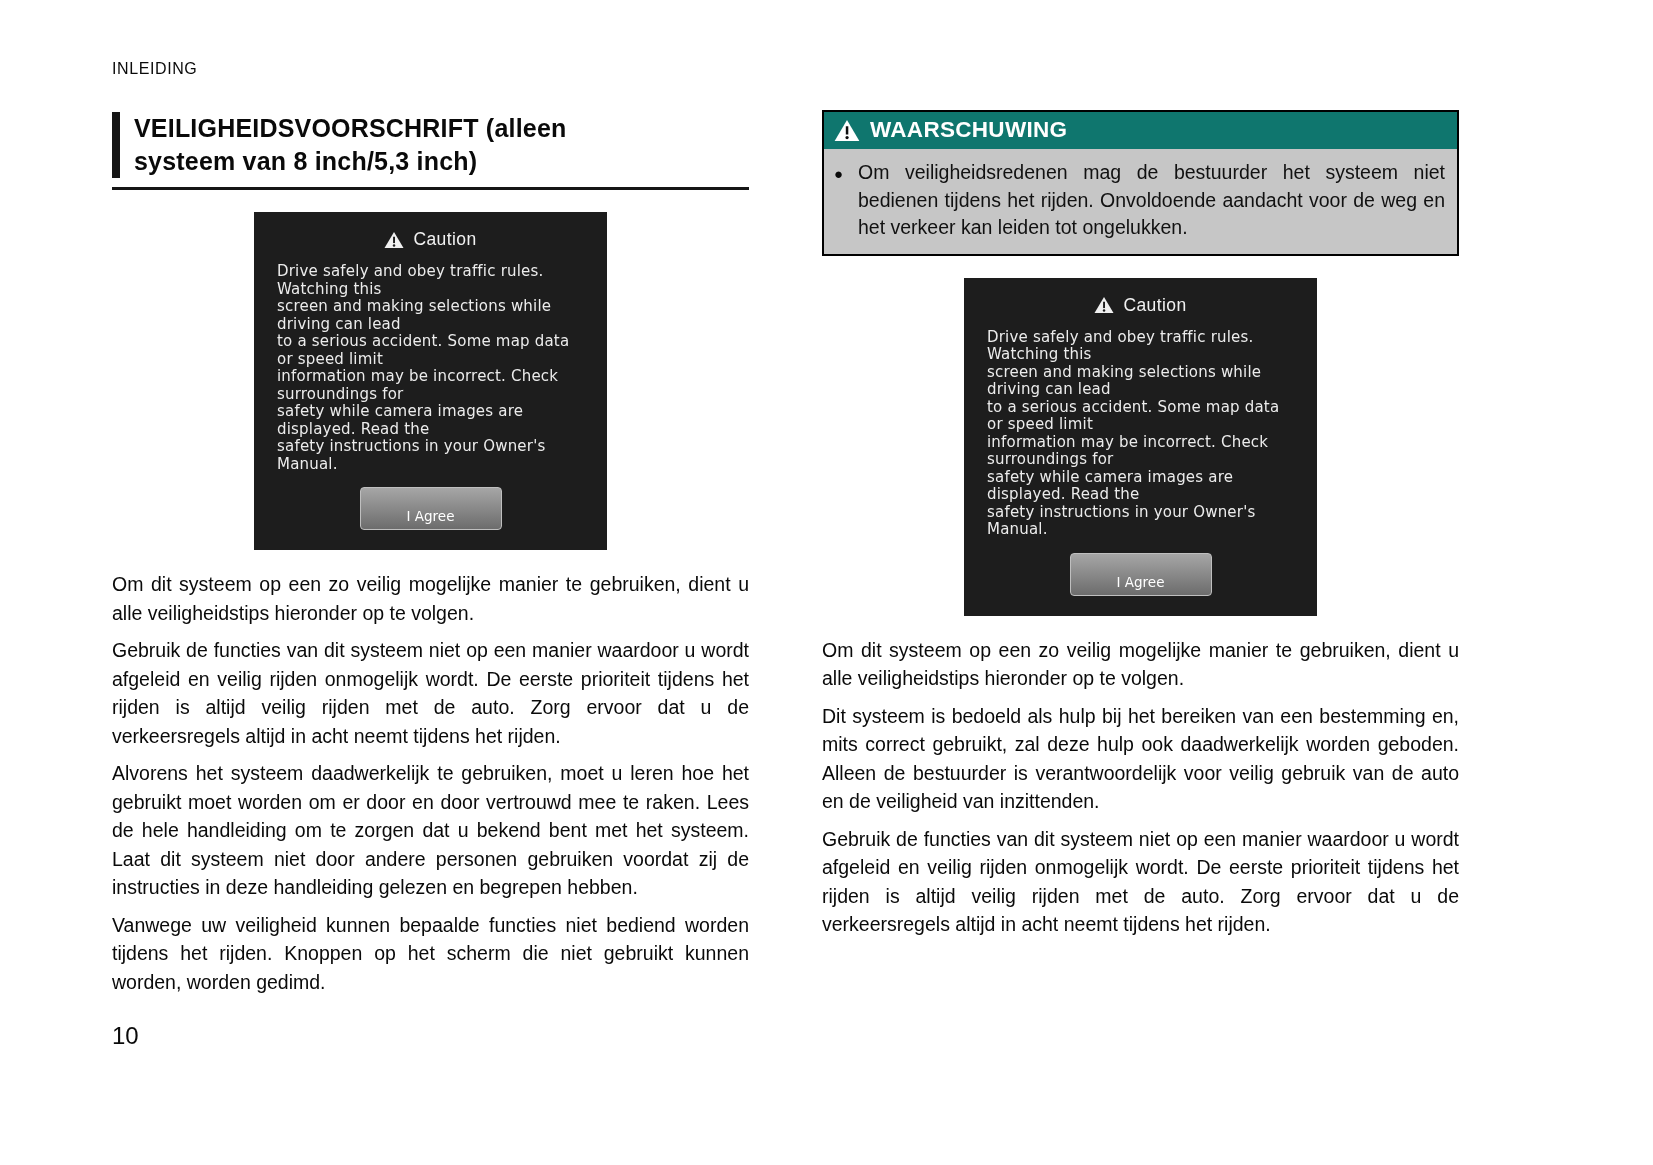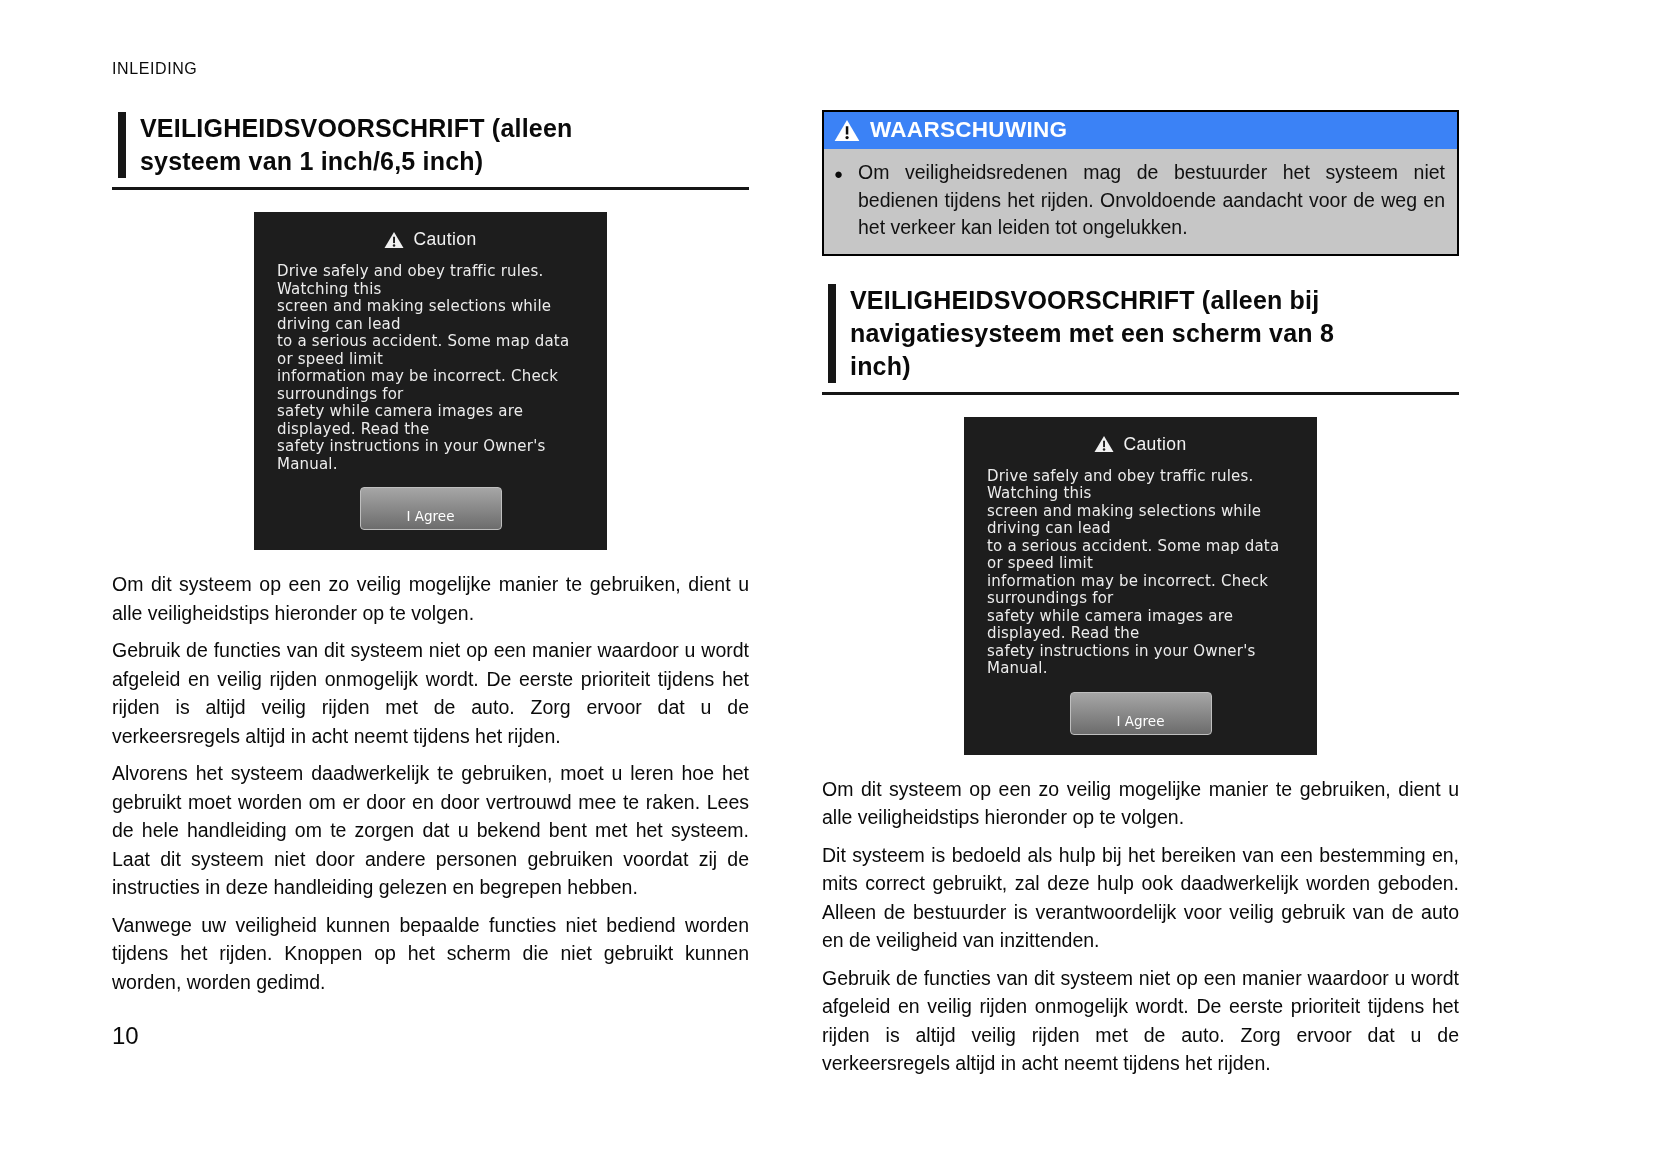--- a/index.html
+++ b/index.html
@@ -9,51 +9,51 @@
 
   .doc-header { position:absolute; left:112px; top:60px; font-size:16px; letter-spacing:0.6px; }
   .page-number { position:absolute; left:112px; top:1022px; font-size:24px; }
 
   .col { position:absolute; width:637px; }
   .col-left  { left:112px; top:112px; }
   .col-right { left:822px; top:110px; }
 
   .heading-block { }
   .col-right .heading-block { margin-top:28px; }
-  .section-heading { border-left:8px solid #161616; padding-left:14px; font-size:25px; font-weight:bold; line-height:33px; letter-spacing:0.2px;margin-left:6px; }
+  .section-heading { border-left:8px solid #161616; padding-left:14px; font-size:25px; font-weight:bold; line-height:33px; letter-spacing:0.2px; }
   .heading-rule { border-bottom:3px solid #161616; margin-top:9px; }
 
   .caution-dialog { width:353px; margin:22px auto 20px; background:#1d1d1d; padding:17px 0 20px; }
   .caution-title { display:flex; justify-content:center; align-items:center; gap:9px; color:#f2f2f2; font-size:17.5px; letter-spacing:0.4px; }
   .caution-title .tri { width:20px; height:18px; display:block; }
   .caution-body { margin:13px 23px 0; color:#ececec; font-size:15px; line-height:17.5px; letter-spacing:0.2px; font-family:"DejaVu Sans", sans-serif; }
   .agree-button { display:block; width:142px; margin:14px auto 0; padding:20px 0 5px; text-align:center; color:#ffffff; font-size:13.5px; background:linear-gradient(#a6a6a6, #6c6c6c); border:1px solid #bfbfbf; border-radius:4px; font-family:"DejaVu Sans", sans-serif; }
 
   .para { font-size:19.5px; line-height:28.5px; text-align:justify; margin-bottom:9px; }
 
   .warning-box { border:2px solid #000000; }
-  .warning-header { background:#3b82f6; color:#ffffff; display:flex; align-items:center; gap:10px; padding:5px 10px 6px; font-size:22.5px; font-weight:bold; letter-spacing:0.3px; }
+  .warning-header { background:#0f766e; color:#ffffff; display:flex; align-items:center; gap:10px; padding:5px 10px 6px; font-size:22.5px; font-weight:bold; letter-spacing:0.3px; }
   .warning-header .tri { width:26px; height:23px; display:block; }
   .warning-body { background:#c6c6c6; padding:10px 12px 12px 10px; display:flex; }
   .warning-bullet { flex:none; width:24px; font-size:15px; line-height:27.5px; padding-top:1px; }
   .warning-text { flex:1; font-size:19.5px; line-height:27.5px; text-align:justify; color:#111; }
 </style>
 </head>
 <body>
 
 <div class="page">
 
   <div class="doc-header">INLEIDING</div>
 
   <div class="col col-left">
 
     <div class="heading-block">
       <div class="section-heading">
         <div>VEILIGHEIDSVOORSCHRIFT (alleen</div>
-        <div>systeem van 1 inch/6,5 inch)</div>
+        <div>systeem van 8 inch/5,3 inch)</div>
       </div>
       <div class="heading-rule"></div>
     </div>
 
     <div class="caution-dialog">
       <div class="caution-title">
         <svg class="tri" viewBox="0 0 24 21">
           <path d="M12 0.8 L23.4 20.2 H0.6 Z" fill="#f0f0f0"></path>
           <rect x="10.9" y="6.6" width="2.3" height="7.6" fill="#1d1d1d"></rect>
           <circle cx="12.05" cy="17" r="1.5" fill="#1d1d1d"></circle>
@@ -87,28 +87,20 @@
           <circle cx="12.05" cy="17" r="1.5" fill="#0e0e0e"></circle>
         </svg>
         <span>WAARSCHUWING</span>
       </div>
       <div class="warning-body">
         <span class="warning-bullet">●</span>
         <div class="warning-text">Om veiligheidsredenen mag de bestuurder het systeem niet bedienen tijdens het rijden. Onvoldoende aandacht voor de weg en het verkeer kan leiden tot ongelukken.</div>
       </div>
     </div>
 
-    <div class="heading-block">
-      <div class="section-heading">
-        <div>VEILIGHEIDSVOORSCHRIFT (alleen bij</div>
-        <div>navigatiesysteem met een scherm van 8</div>
-        <div>inch)</div>
-      </div>
-      <div class="heading-rule"></div>
-    </div>
 
     <div class="caution-dialog">
       <div class="caution-title">
         <svg class="tri" viewBox="0 0 24 21">
           <path d="M12 0.8 L23.4 20.2 H0.6 Z" fill="#f0f0f0"></path>
           <rect x="10.9" y="6.6" width="2.3" height="7.6" fill="#1d1d1d"></rect>
           <circle cx="12.05" cy="17" r="1.5" fill="#1d1d1d"></circle>
         </svg>
         <span>Caution</span>
       </div>

